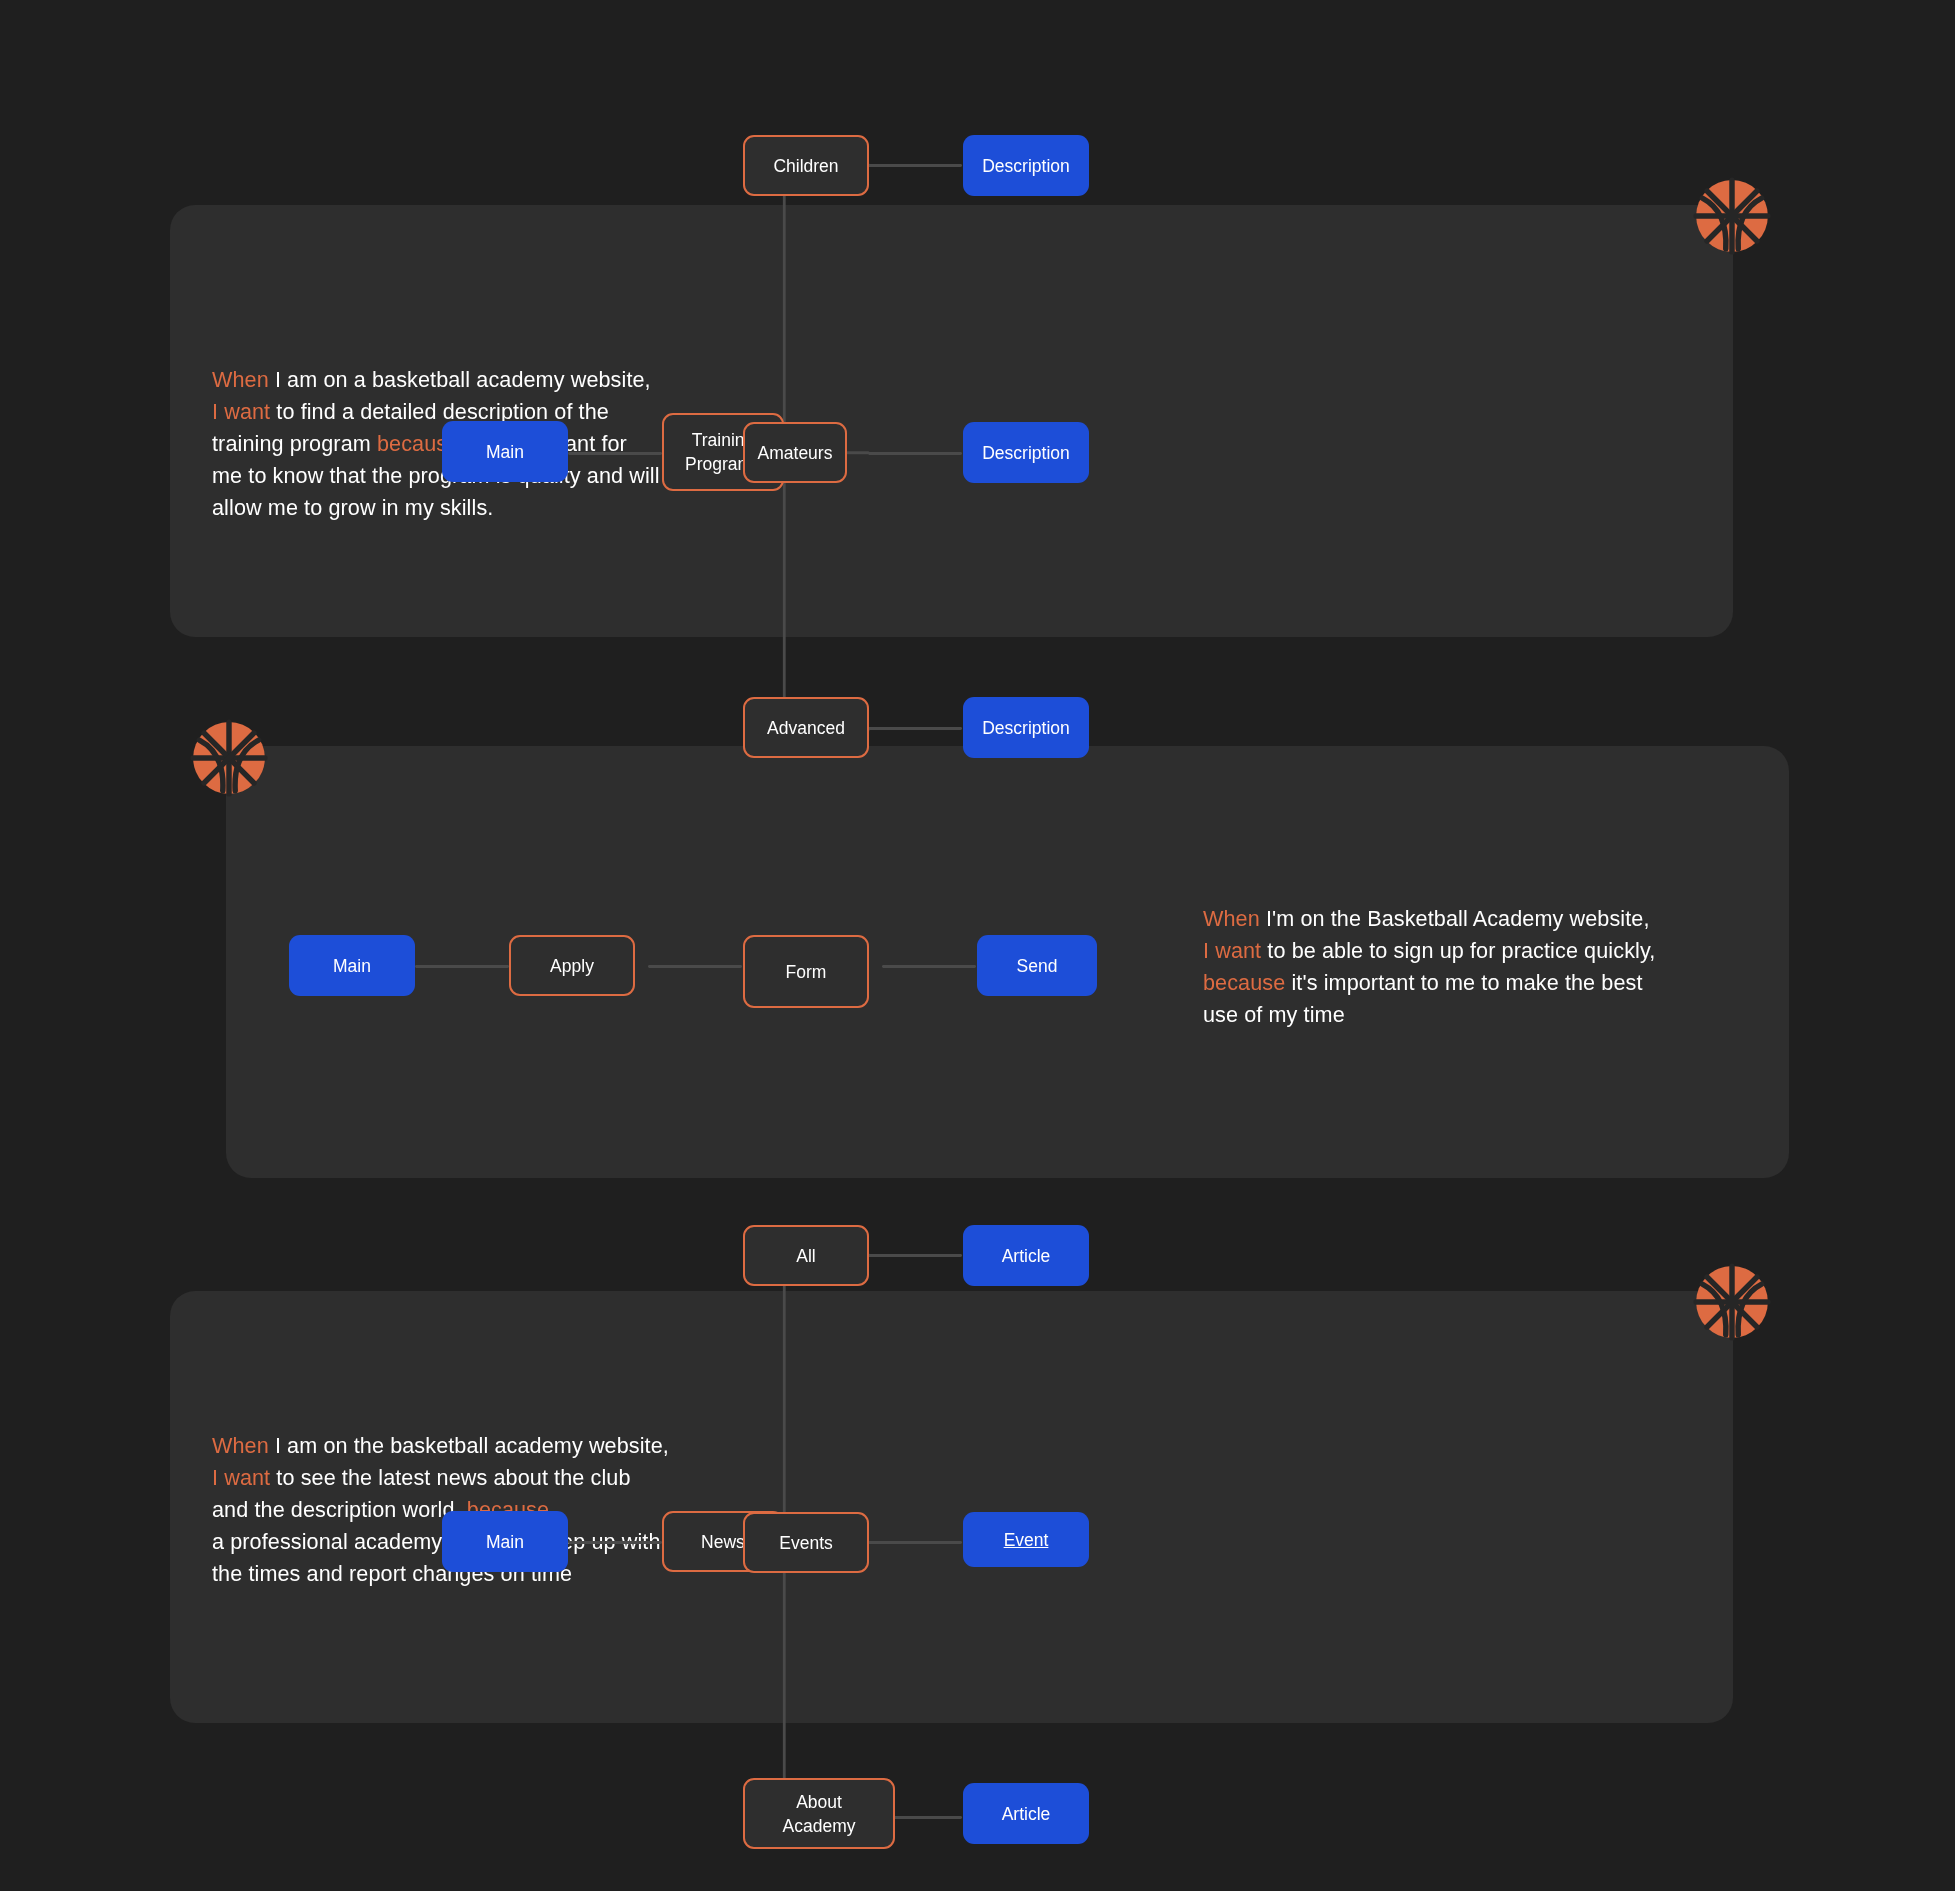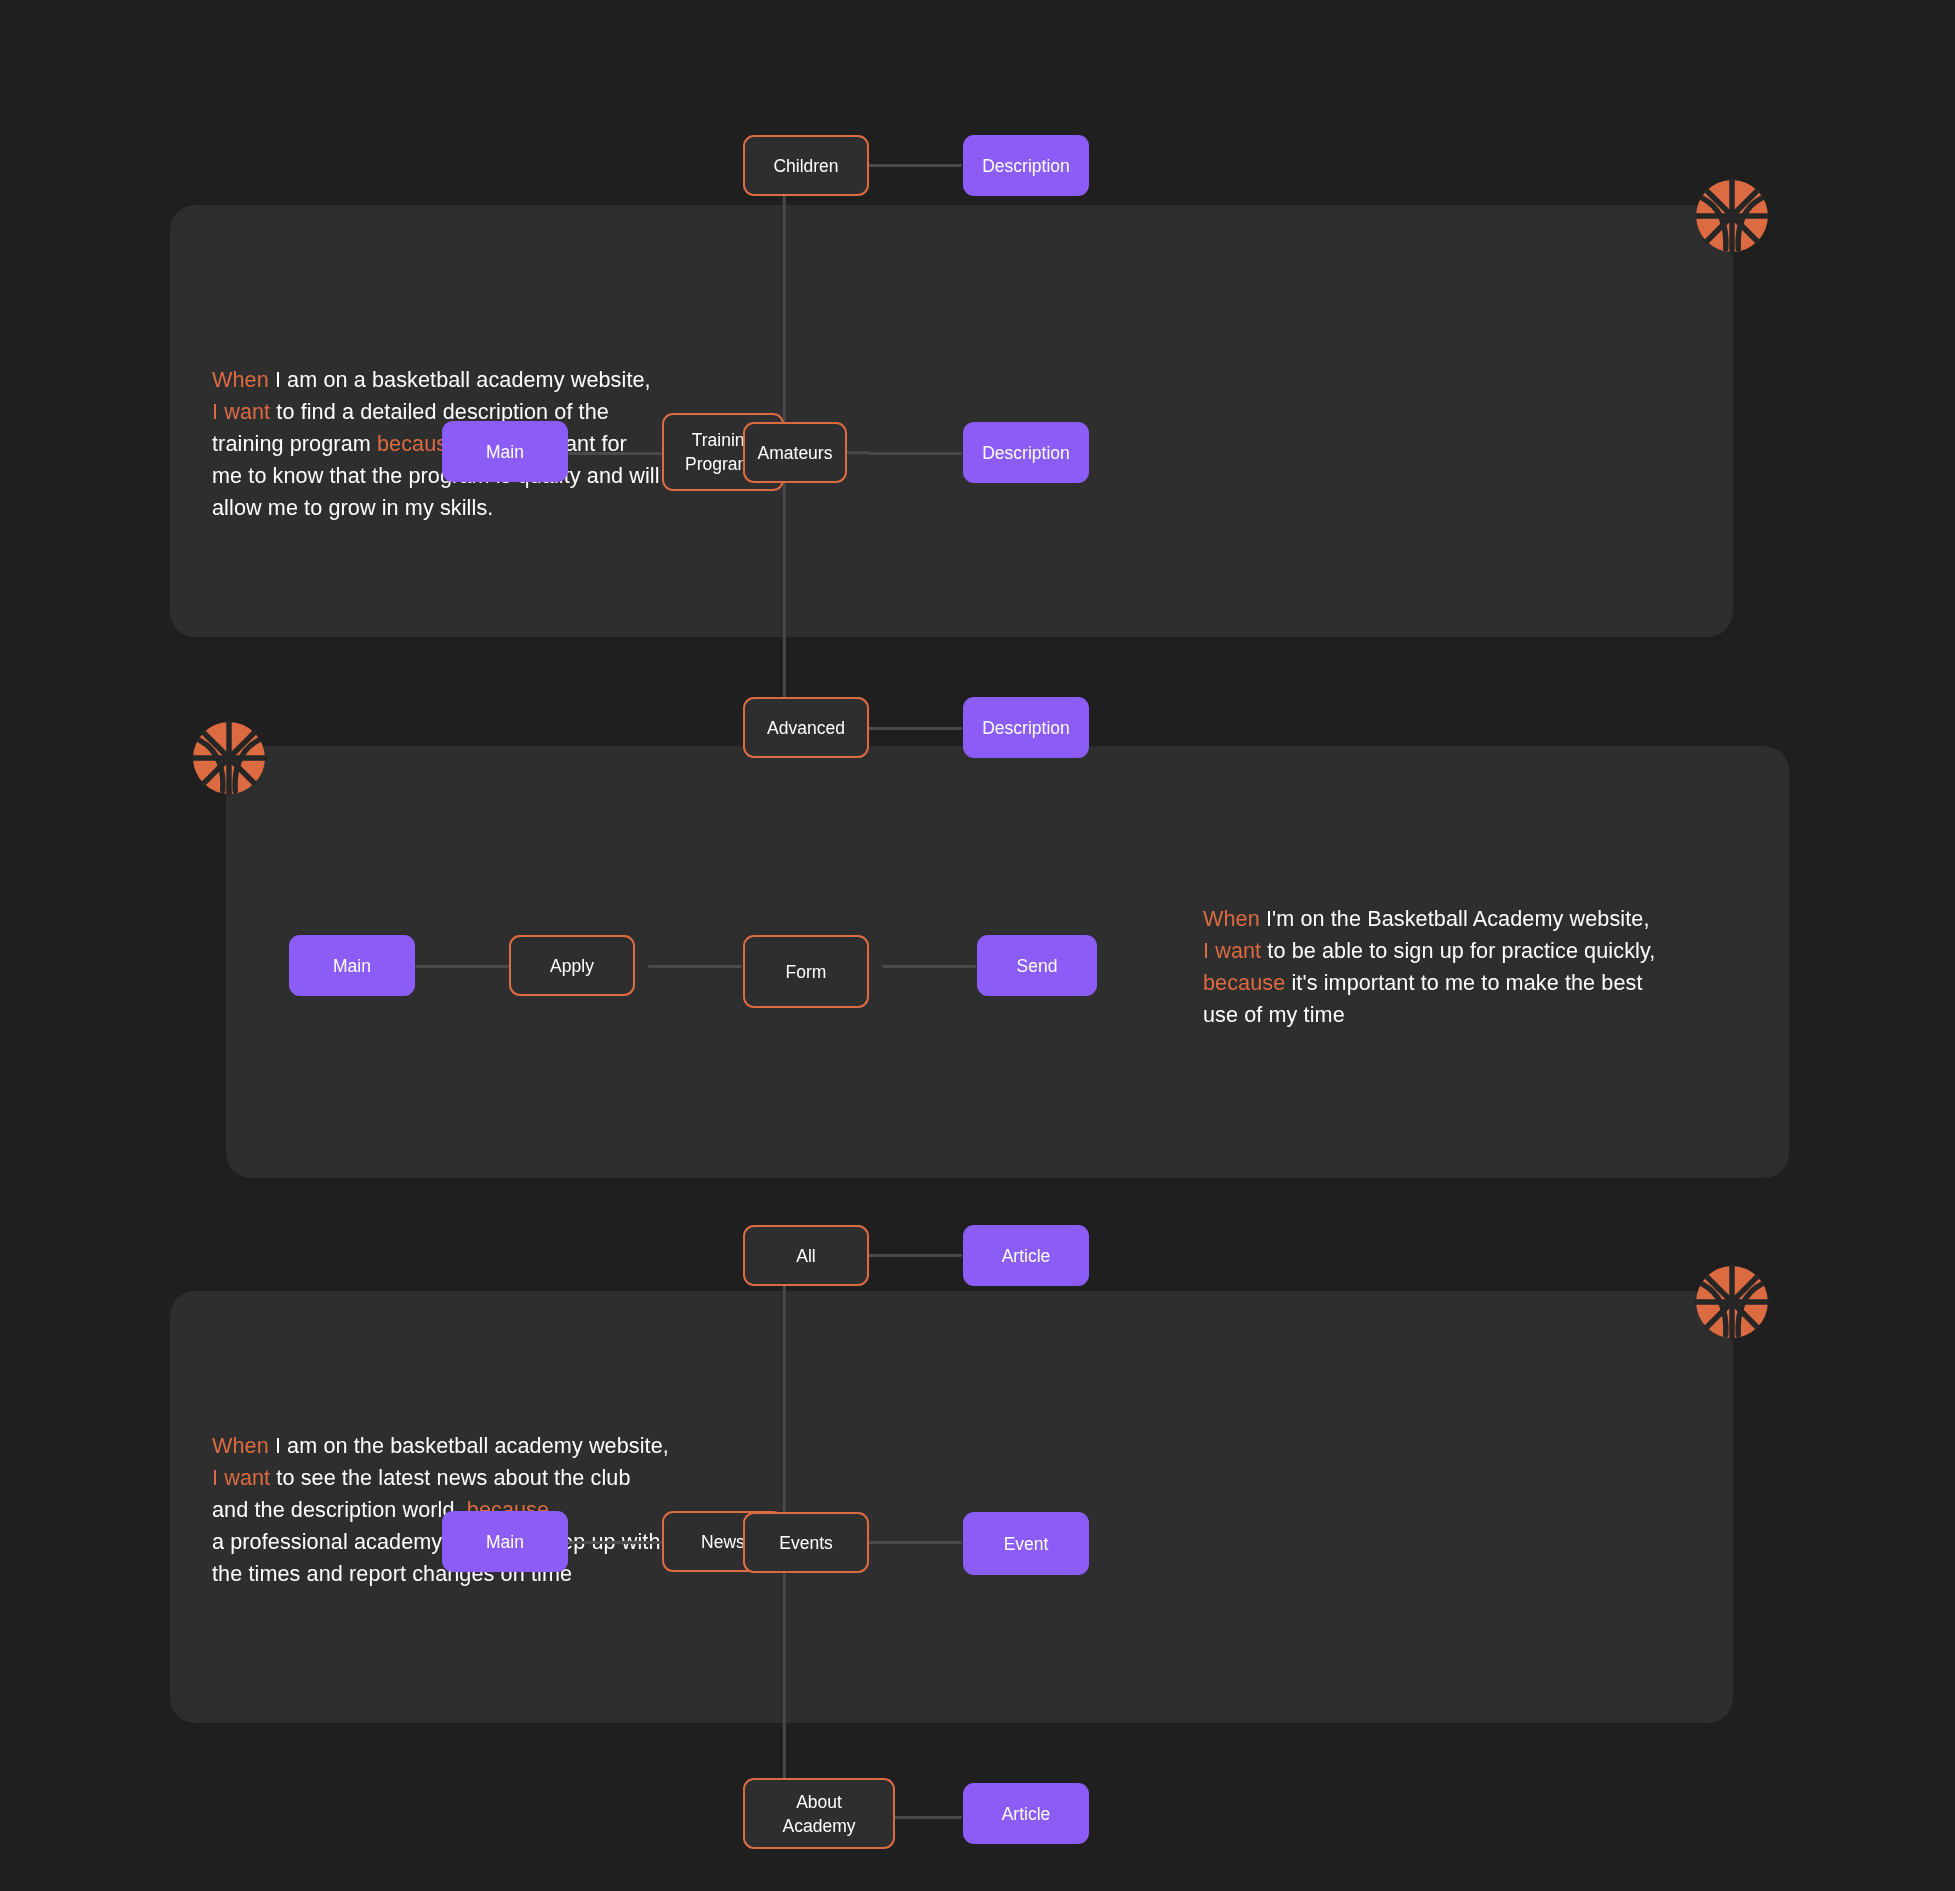--- a/index.html
+++ b/index.html
@@ -62,21 +62,21 @@
     align-items: center;
     justify-content: center;
     text-align: center;
     color: #ffffff;
     font-size: 17.5px;
     line-height: 24px;
     border-radius: 11px;
     z-index: 5;
   }
   .node.filled {
-    background: #8b5cf6;
+    background: #1d4ed8;
   }
   .node.outlined {
     background: #2e2e2e;
     border: 2.1px solid #dd6b42;
   }
 
   
   .line {
     position: absolute;
     background: #4a4a4a;
@@ -191,21 +191,21 @@
     <div class="node outlined" style="left:573px; top:-66px; width:126px; height:61px;">
       <span>All</span>
     </div>
     <div class="node filled" style="left:793px; top:-66px; width:126px; height:61px;">
       <span>Article</span>
     </div>
 
     <div class="node outlined" style="left:573px; top:221px; width:126px; height:61px;">
       <span>Events</span>
     </div>
-    <div class="node filled" style="left:793px; top:221px; width:126px; height:63px;">
+    <div class="node filled" style="left:793px; top:221px; width:126px; height:55px;text-decoration:underline;">
       <span>Event</span>
     </div>
 
     <div class="node outlined" style="left:573px; top:487px; width:152px; height:71px;">
       <span>About<br>Academy</span>
     </div>
     <div class="node filled" style="left:793px; top:492px; width:126px; height:61px;">
       <span>Article</span>
     </div>
   </div>

